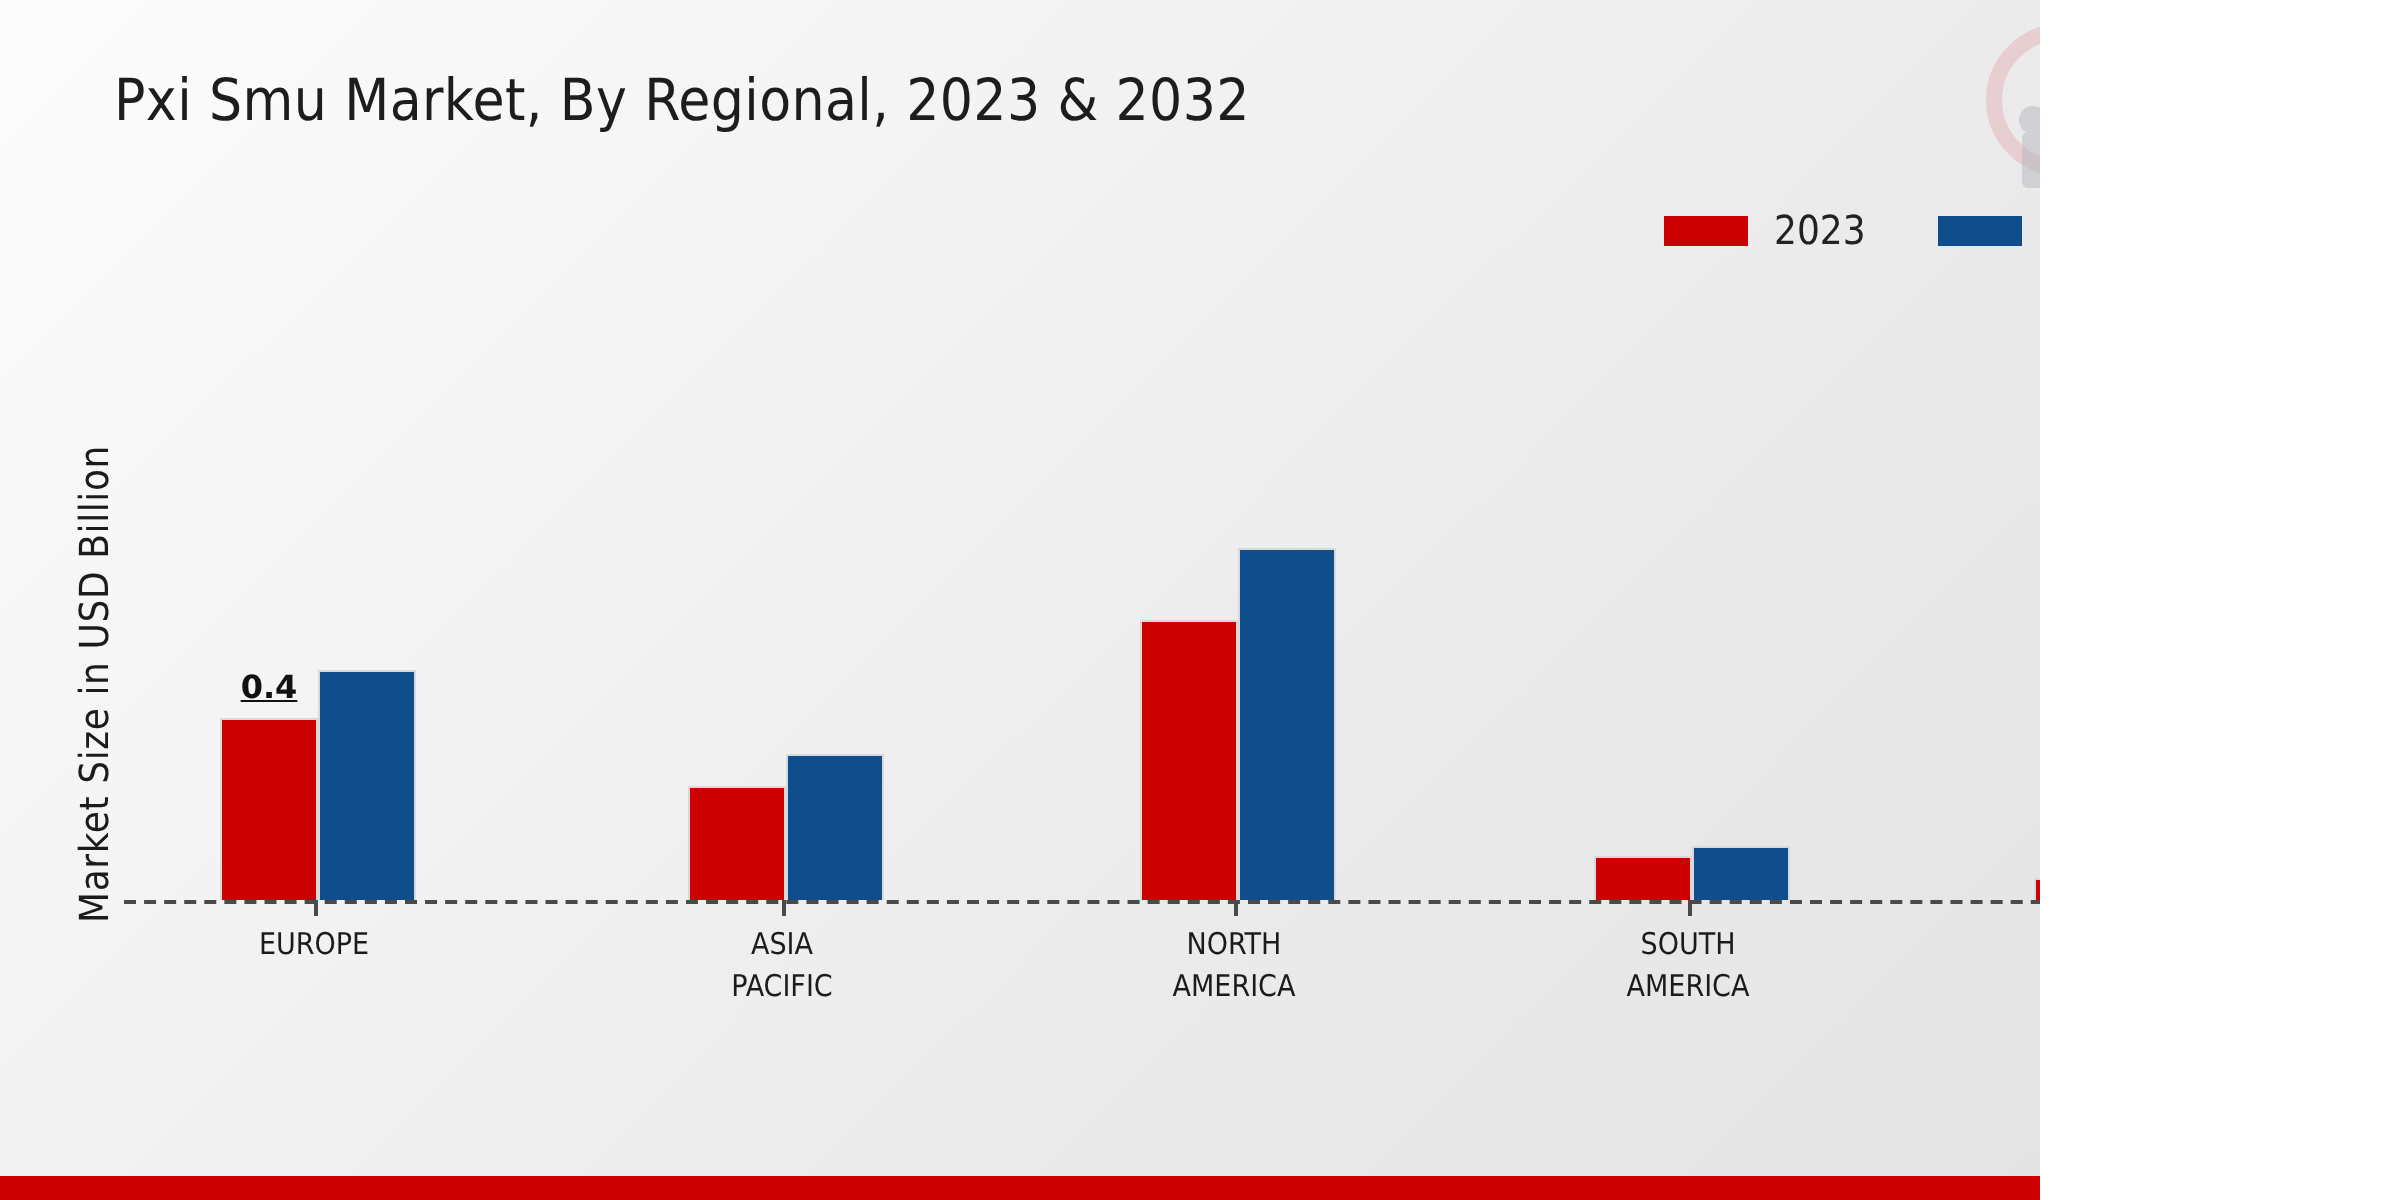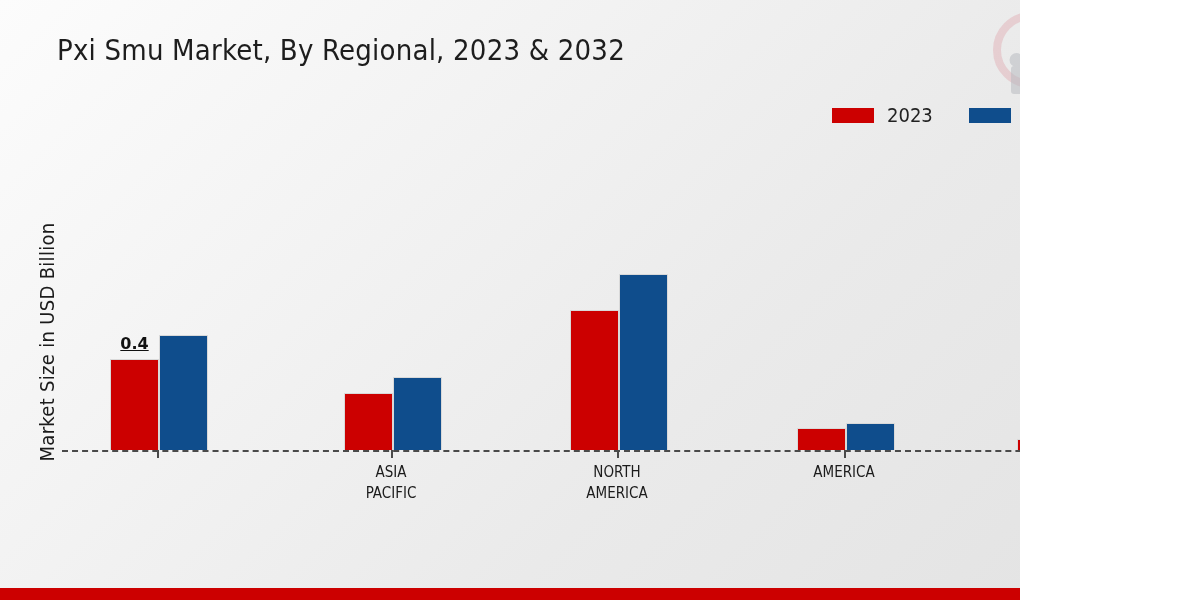--- a/index.html
+++ b/index.html
@@ -208,20 +208,23 @@
 
     <div class="group" style="left:48px;">
       <div class="bars">
         <div class="bar series-a" style="height:90px;">
           <span class="bar-value">0.4</span>
         </div>
         <div class="bar series-b" style="height:114px;"></div>
       </div>
     </div>
     <div class="tick" style="left:95px;"></div>
+    <div class="cat-label" style="left:0px;">
+      <div>EUROPE</div>
+    </div>
 
     <div class="group" style="left:282px;">
       <div class="bars">
         <div class="bar series-a" style="height:56px;"></div>
         <div class="bar series-b" style="height:72px;"></div>
       </div>
     </div>
     <div class="tick" style="left:329px;"></div>
     <div class="cat-label" style="left:234px;">
       <div>ASIA</div>
@@ -241,20 +244,21 @@
     </div>
 
     <div class="group" style="left:735px;">
       <div class="bars">
         <div class="bar series-a" style="height:21px;"></div>
         <div class="bar series-b" style="height:26px;"></div>
       </div>
     </div>
     <div class="tick" style="left:782px;"></div>
     <div class="cat-label" style="left:687px;">
+      <div>SOUTH</div>
       <div>AMERICA</div>
     </div>
 
     <div class="group" style="left:955px;">
       <div class="bars">
         <div class="bar series-a" style="height:10px;"></div>
         <div class="bar series-b" style="height:23px;"></div>
       </div>
     </div>
     <div class="tick" style="left:1002px;"></div>

